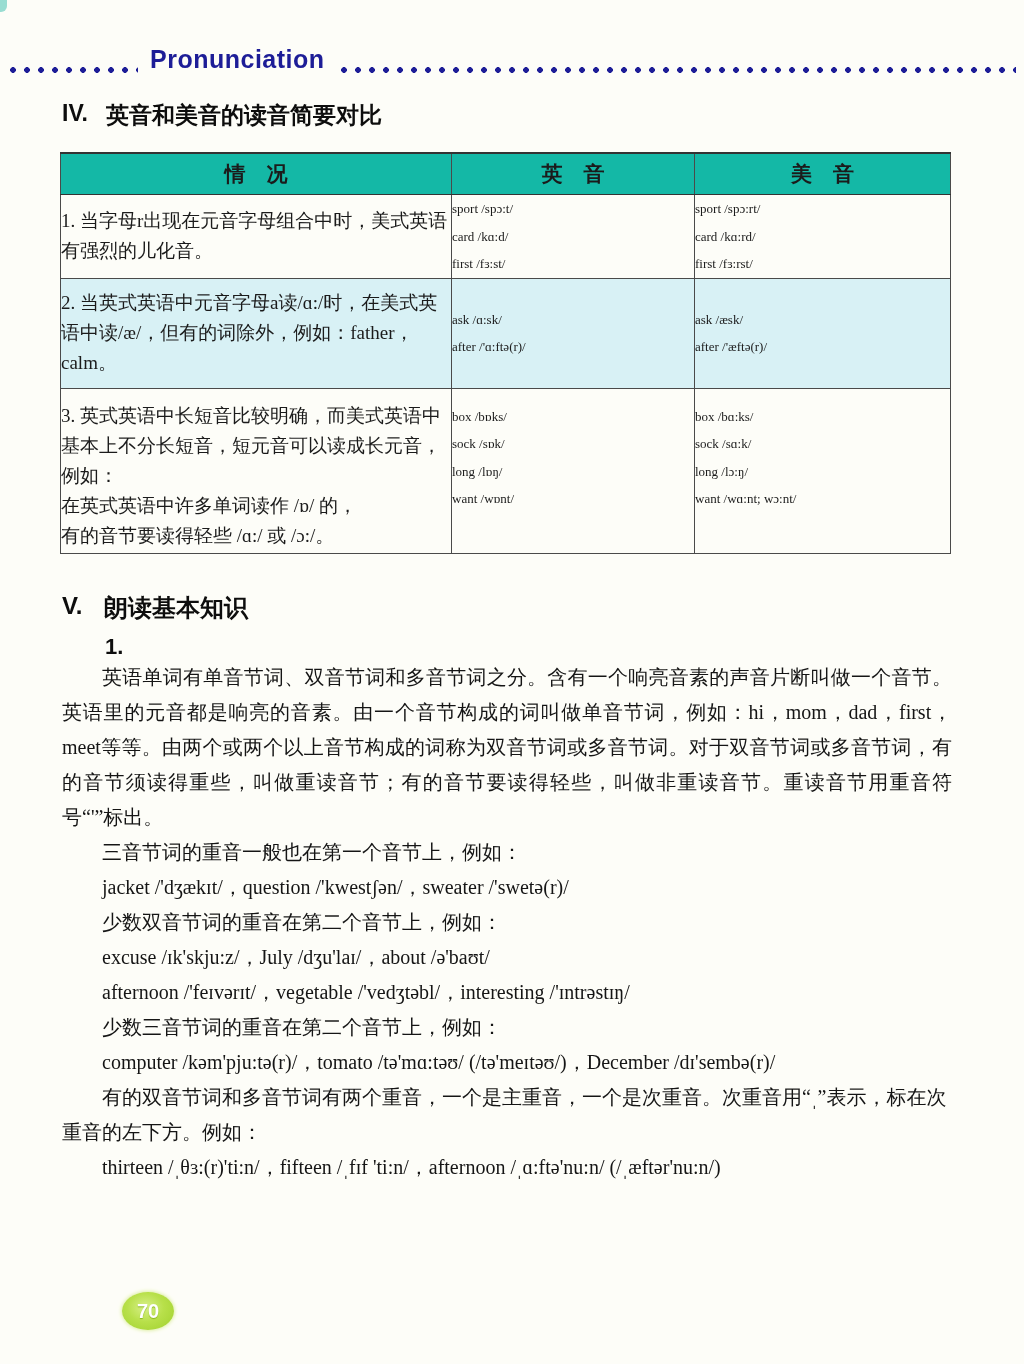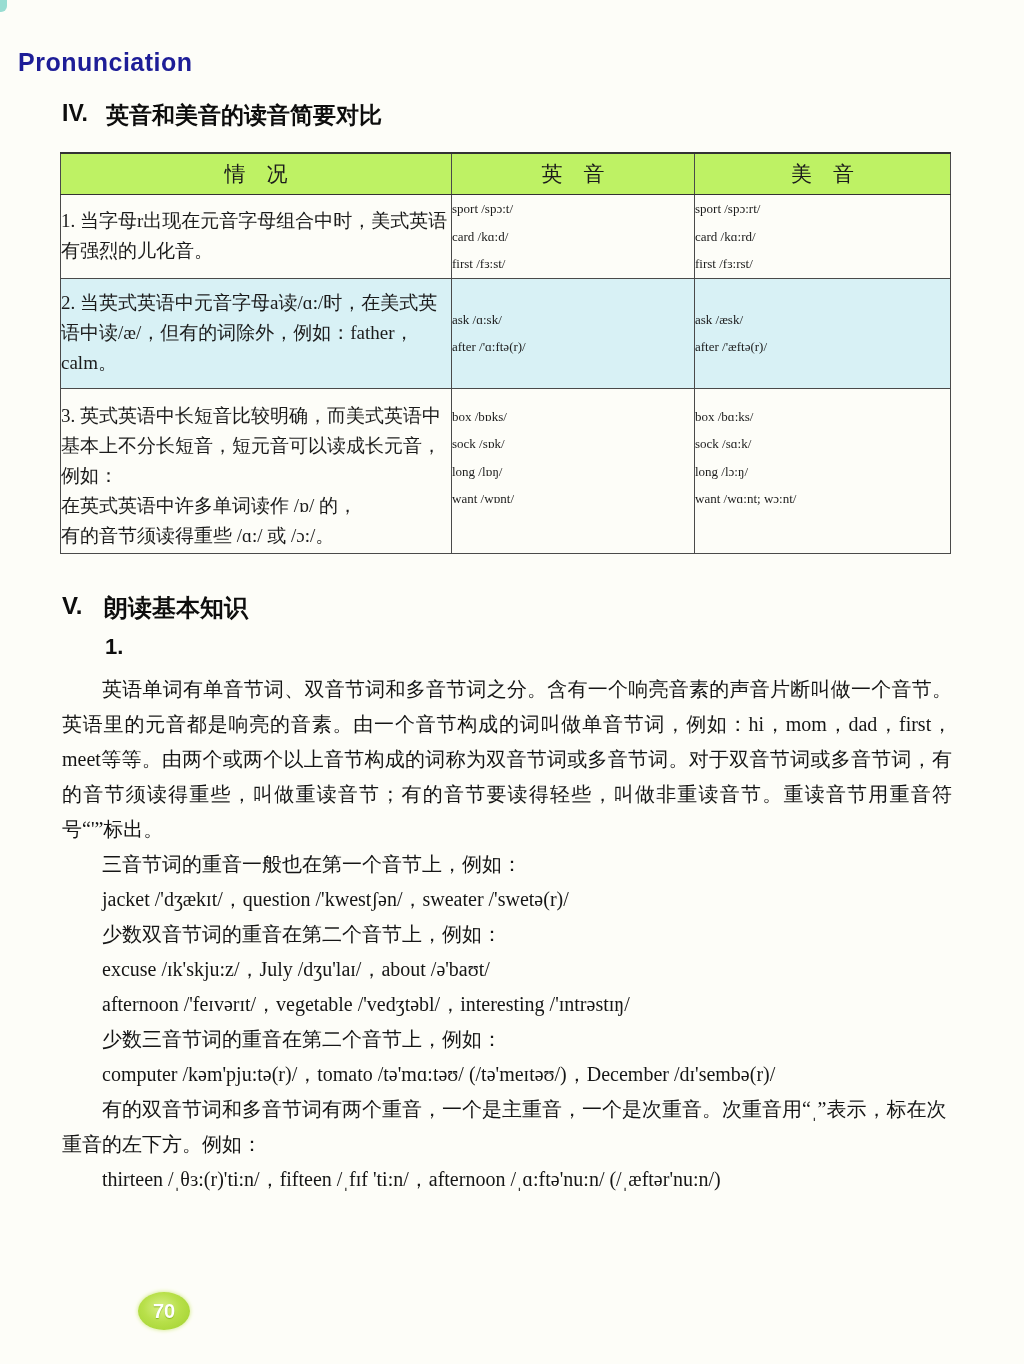--- a/index.html
+++ b/index.html
@@ -12,22 +12,22 @@
     overflow:hidden;
   }
   .corner-artifact{
     position:absolute;top:0;left:0;width:7px;height:12px;
     background:#7fd4c8;border-radius:0 0 6px 0;opacity:.8;
   }
   .content{padding:0 72px 0 62px;}
 
   
   .pron-header{
-    display:flex;align-items:flex-start;
-    margin:48px 8px 0 6px;height:26px;flex-direction:column;
+    display:flex;align-items:flex-end;
+    margin:48px 8px 0 6px;height:26px;
   }
   .dots{
     height:8px;
     background-image:radial-gradient(circle,#1d1d97 2.6px,transparent 3.1px);
     background-size:14px 8px;background-repeat:repeat-x;background-position:left center;
   }
   .dots-left{width:132px;}
   .dots-right{flex:1;}
   .pron-label{
     font-family:"Liberation Sans","DejaVu Sans",sans-serif;
@@ -50,24 +50,24 @@
     margin:21px 0 0 60px;width:890px;
   }
   table.cmp col.c1{width:391px;}
   table.cmp col.c2{width:243px;}
   table.cmp col.c3{width:256px;}
   table.cmp th,table.cmp td{
     border:1px solid #4a4a4a;
     padding:0;
   }
   table.cmp thead th{
-    background:#bef264;
+    background:#14b8a6;
     height:40px;
     font-family:"Liberation Sans","DejaVu Sans",sans-serif;
-    font-weight:normal;font-size:21px;text-align:center;
+    font-weight:bold;font-size:21px;text-align:center;
     border-top:2px solid #333;border-bottom:1.5px solid #333;
   }
   tr.row-1{height:79px;}
   tr.row-2{height:110px;background:#d8f1f5;}
   tr.row-3{height:165px;}
   td.situation{
     vertical-align:middle;
     font-size:19px;line-height:30px;
     padding:8px 14px 8px 16px;
   }
@@ -89,30 +89,30 @@
   }
   .sec5-title .numeral{width:42px;}
   .sec5-subtitle{
     margin:10px 0 0 105px;
     font-family:"Liberation Sans","DejaVu Sans",sans-serif;
     font-weight:bold;font-size:22px;color:#0d0d0d;
     display:flex;
   }
   .sec5-subtitle .numeral{width:32px;}
 
-  .body-text{margin-top:12px;}
+  .body-text{}
   .body-text p{
     margin:0;font-size:20px;line-height:35px;
     text-indent:2em;color:#151515;
   }
   .body-text p.justified{text-align:justify;}
 
   
   .page-badge{
-    position:absolute;left:138px;top:1292px;
+    position:absolute;left:122px;top:1292px;
     width:52px;height:38px;border-radius:50%;
     background:radial-gradient(ellipse at 45% 40%, #d8f08a 0%, #b8e04a 45%, #9fd02c 100%);
     box-shadow:0 0 4px #cfe87a;
     display:flex;align-items:center;justify-content:center;
     font-family:"Liberation Sans","DejaVu Sans",sans-serif;
     font-weight:bold;font-size:20px;color:#ffffff;
     text-shadow:0 1px 1px #88b520;
   }
 </style>
 </head>
@@ -170,21 +170,21 @@
       </td>
       <td class="phon">
         <div>ask /æsk/</div>
         <div>after /'æftə(r)/</div>
       </td>
     </tr>
     <tr class="row-3">
       <td class="situation">
         <div>3. 英式英语中长短音比较明确，而美式英语中基本上不分长短音，短元音可以读成长元音，例如：</div>
         <div>在英式英语中许多单词读作 /ɒ/ 的，</div>
-        <div>有的音节须读得重些 /ɑ:/ 或 /ɔ:/。</div>
+        <div>有的音节要读得轻些 /ɑ:/ 或 /ɔ:/。</div>
       </td>
       <td class="phon">
         <div>box /bɒks/</div>
         <div>sock /sɒk/</div>
         <div>long /lɒŋ/</div>
         <div>want /wɒnt/</div>
       </td>
       <td class="phon">
         <div>box /bɑ:ks/</div>
         <div>sock /sɑ:k/</div>

